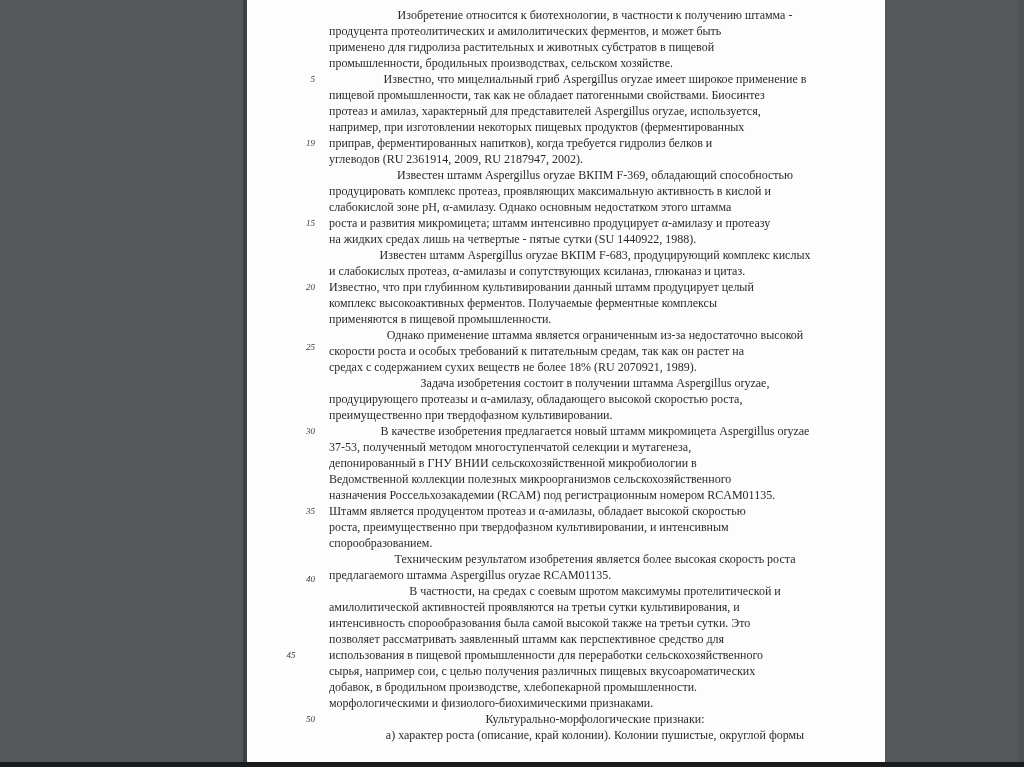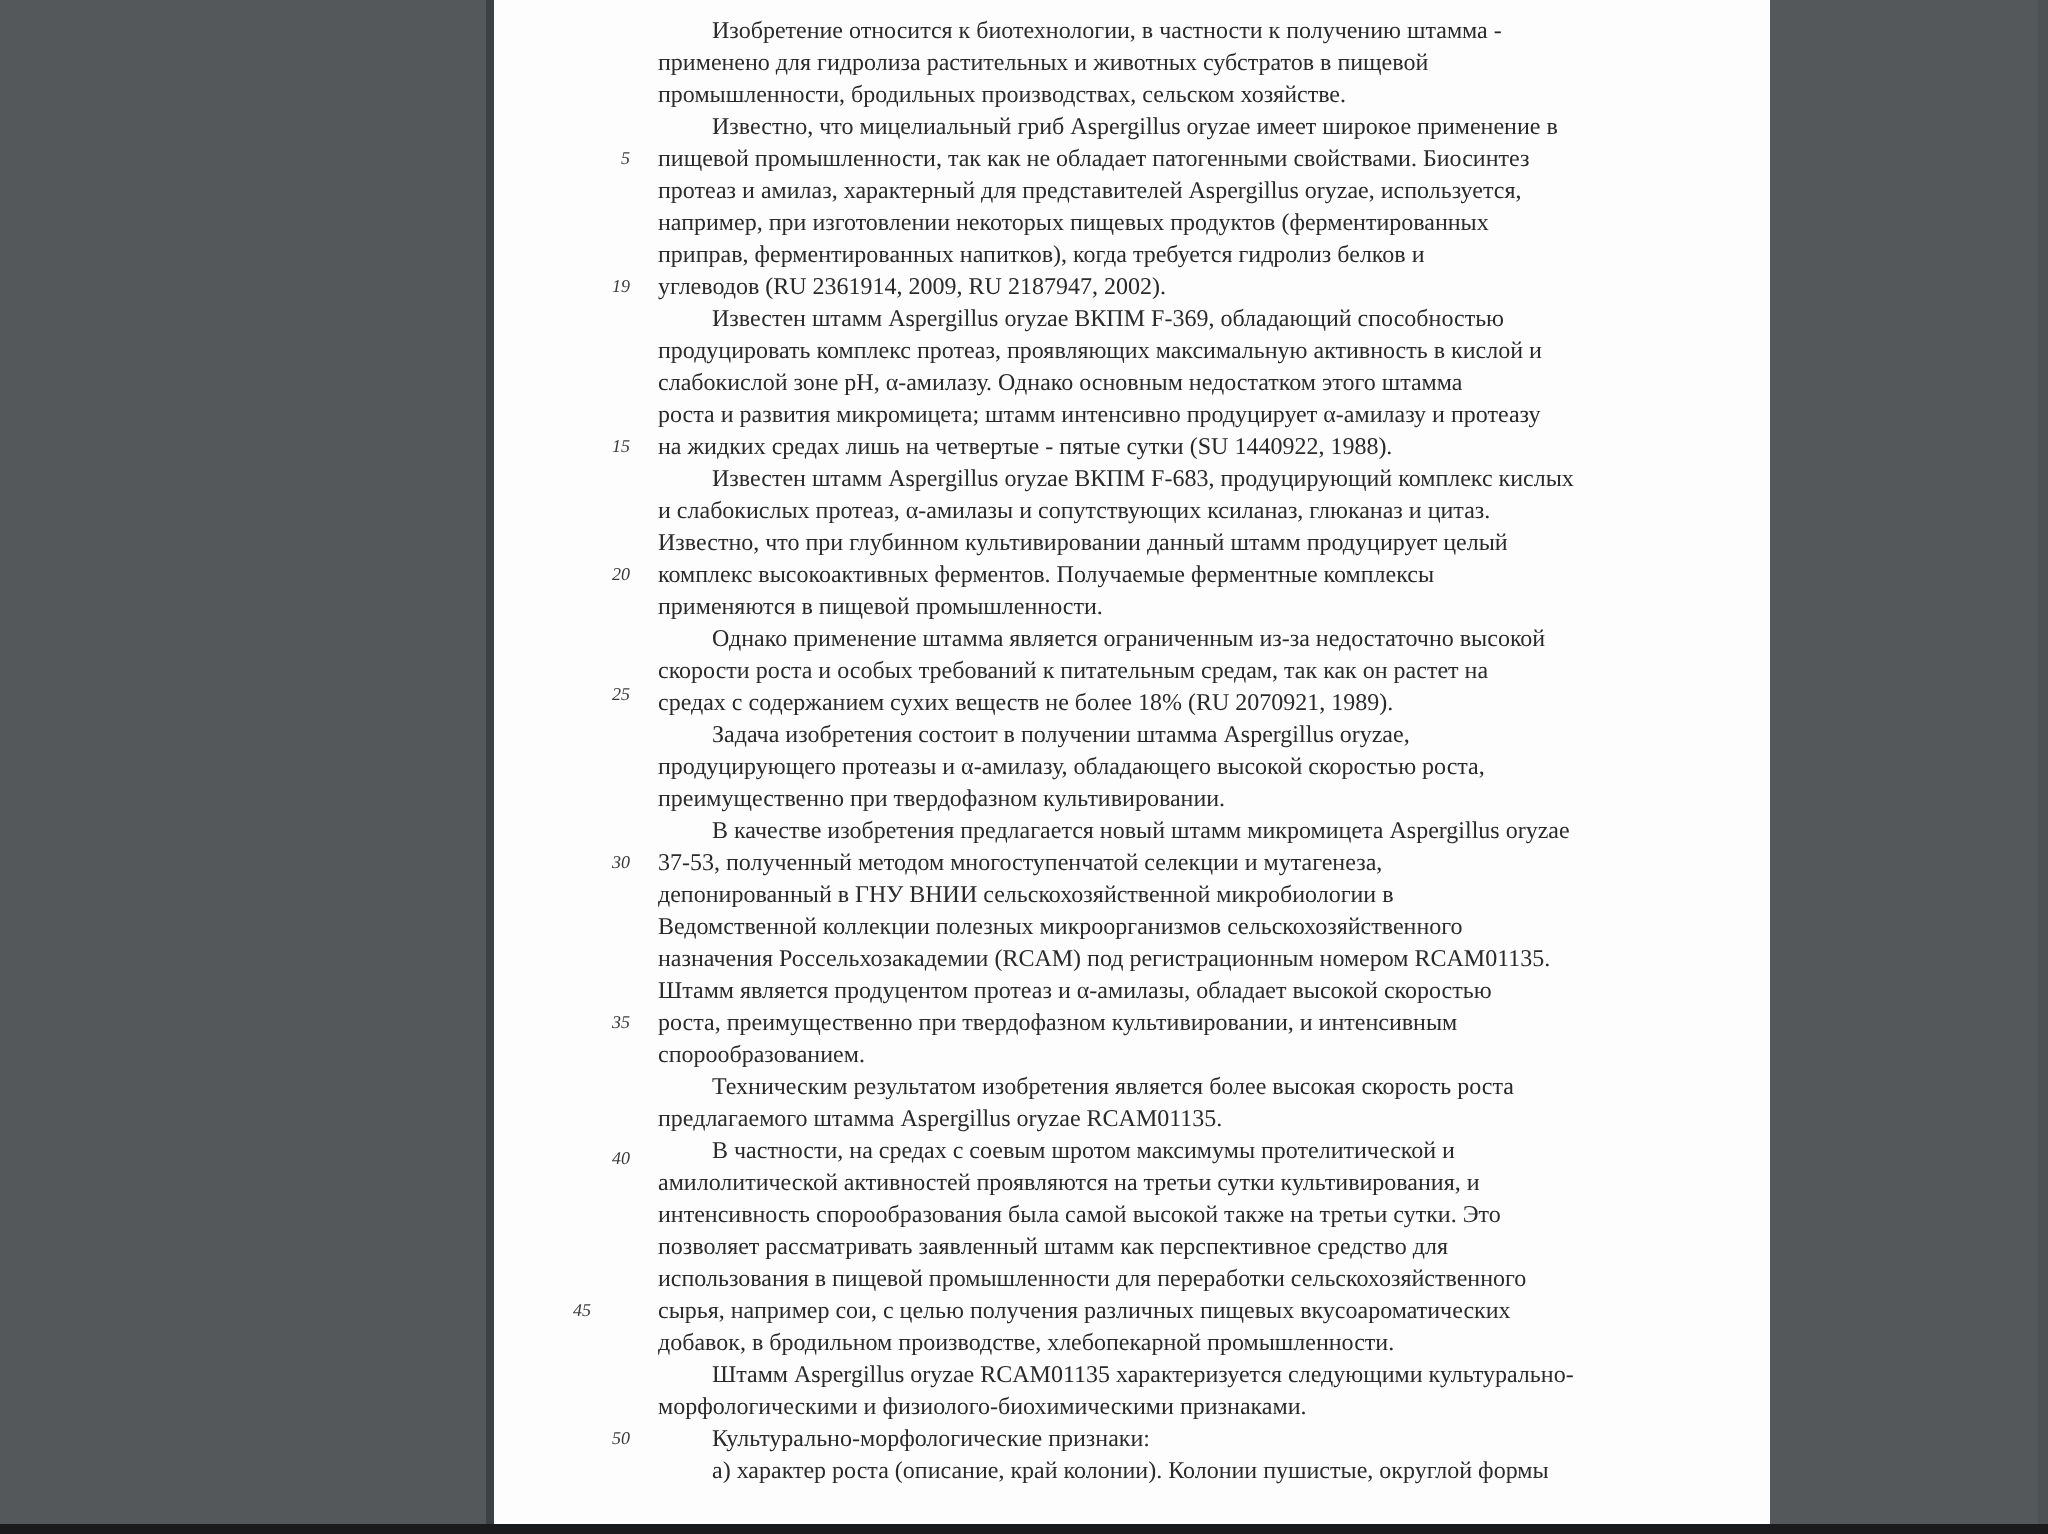--- a/index.html
+++ b/index.html
@@ -47,21 +47,21 @@
   .text-rows{
     position:absolute;left:82px;top:7px;width:505px;
   }
   .row{
     height:16px;line-height:16px;
     font-size:12px;
     color:var(--ink);
     white-space:nowrap;
     overflow:hidden;
   }
-  .row.indent{padding-left:27px;}
+  .row.indent{padding-left:27px;text-align:center;}
 </style>
 </head>
 <body>
 
 <div class="bg-layer">
   <div class="edge-line"></div>
 
   <div class="paper">
     <div class="line-numbers">
         <div class="marker" style="top: 74px;">5</div>
@@ -70,20 +70,21 @@
         <div class="marker" style="top: 282px;">20</div>
         <div class="marker" style="top: 342px;">25</div>
         <div class="marker" style="top: 426px;">30</div>
         <div class="marker" style="top: 506px; text-align: right;">35</div>
         <div class="marker" style="top: 574px;">40</div>
         <div class="marker" style="top: 650px; text-align: center;">45</div>
         <div class="marker" style="top: 714px;">50</div>
       </div>
     <div class="text-rows">
         <div class="row indent">Изобретение относится к биотехнологии, в частности к получению штамма -</div>
+        <div class="row">продуцента протеолитических и амилолитических ферментов, и может быть</div>
         <div class="row">применено для гидролиза растительных и животных субстратов в пищевой</div>
         <div class="row">промышленности, бродильных производствах, сельском хозяйстве.</div>
         <div class="row indent">Известно, что мицелиальный гриб Aspergillus oryzae имеет широкое применение в</div>
         <div class="row">пищевой промышленности, так как не обладает патогенными свойствами. Биосинтез</div>
         <div class="row">протеаз и амилаз, характерный для представителей Aspergillus oryzae, используется,</div>
         <div class="row">например, при изготовлении некоторых пищевых продуктов (ферментированных</div>
         <div class="row">приправ, ферментированных напитков), когда требуется гидролиз белков и</div>
         <div class="row">углеводов (RU 2361914, 2009, RU 2187947, 2002).</div>
         <div class="row indent">Известен штамм Aspergillus oryzae ВКПМ F-369, обладающий способностью</div>
         <div class="row">продуцировать комплекс протеаз, проявляющих максимальную активность в кислой и</div>
@@ -111,21 +112,20 @@
         <div class="row">спорообразованием.</div>
         <div class="row indent">Техническим результатом изобретения является более высокая скорость роста</div>
         <div class="row">предлагаемого штамма Aspergillus oryzae RCAM01135.</div>
         <div class="row indent">В частности, на средах с соевым шротом максимумы протелитической и</div>
         <div class="row">амилолитической активностей проявляются на третьи сутки культивирования, и</div>
         <div class="row">интенсивность спорообразования была самой высокой также на третьи сутки. Это</div>
         <div class="row">позволяет рассматривать заявленный штамм как перспективное средство для</div>
         <div class="row">использования в пищевой промышленности для переработки сельскохозяйственного</div>
         <div class="row">сырья, например сои, с целью получения различных пищевых вкусоароматических</div>
         <div class="row">добавок, в бродильном производстве, хлебопекарной промышленности.</div>
-        <div class="row indent">Штамм Aspergillus oryzae RCAM01135 характеризуется следующими культурально-</div>
         <div class="row">морфологическими и физиолого-биохимическими признаками.</div>
         <div class="row indent">Культурально-морфологические признаки:</div>
         <div class="row indent">а) характер роста (описание, край колонии). Колонии пушистые, округлой формы</div>
       </div>
   </div>
 
   <div class="right-edge"></div>
   <div class="bottom-bar"></div>
 </div>
 

